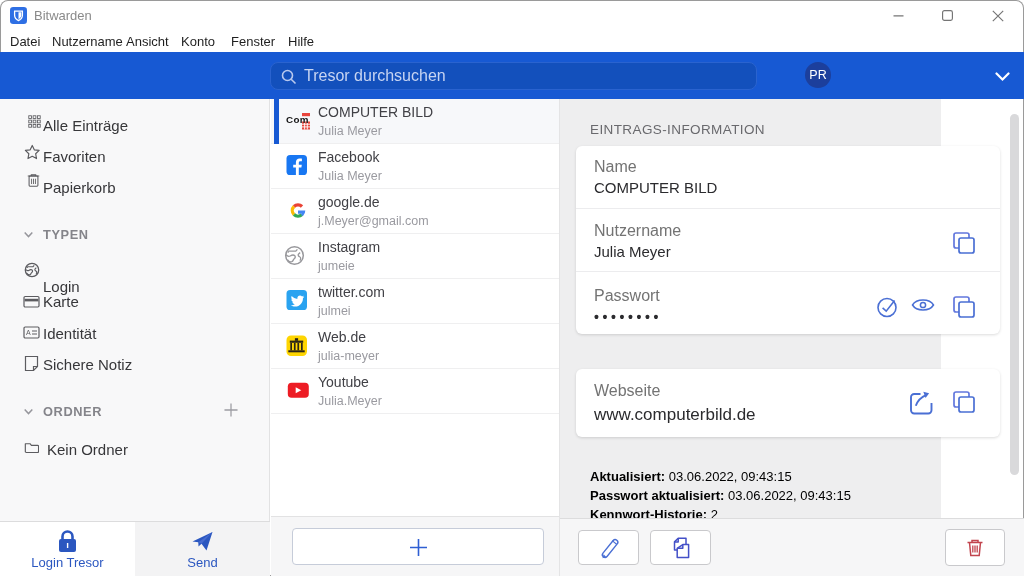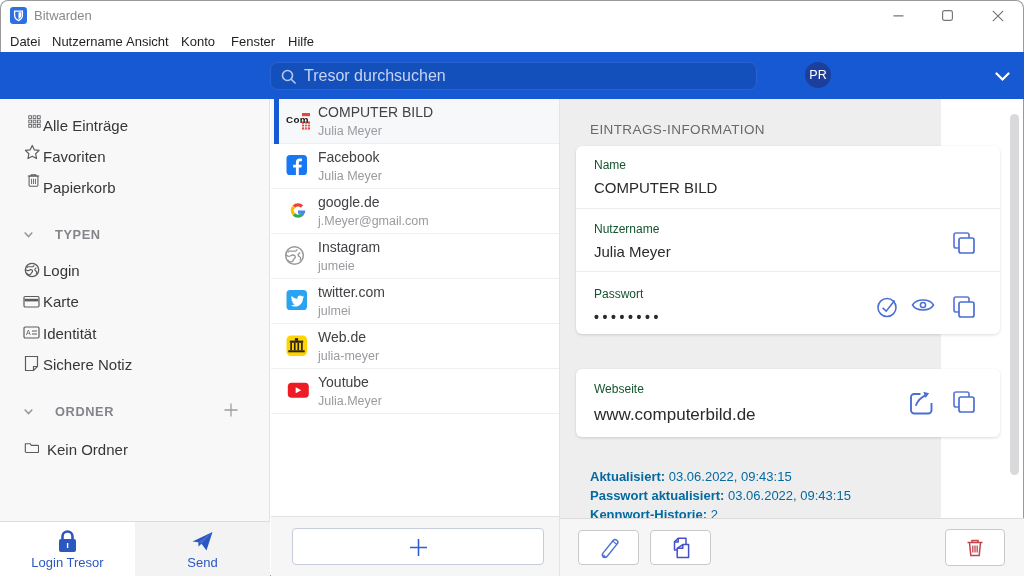--- a/index.html
+++ b/index.html
@@ -10,44 +10,44 @@
 .tb-title{left:34px;top:8px;font-size:13px;color:#8a8a8a;}
 .menu{top:34px;font-size:13px;color:#1f1f1f;}
 
 .header{left:0;top:52px;width:1024px;height:47px;background:#1759d3;}
 .search{position:absolute;left:270px;top:10px;width:487px;height:28px;background:#1350bc;border-radius:8px;border:1px solid #2a63cf;}
 .search-text{position:absolute;left:33px;top:4px;font-size:16px;color:#c7d4f2;}
 .acct-email{position:absolute;left:837px;top:14px;font-size:16px;color:#fff;}
 
 .side{left:0;top:99px;width:270px;height:477px;background:#f8f8f9;border-right:1px solid #e2e2e3;padding-left:12px;}
 .nav{position:absolute;left:43px;font-size:15px;color:#37373a;}
-.nav-h{position:absolute;left:55px;font-size:12.8px;font-weight:bold;color:#84848a;letter-spacing:.6px;}
+.nav-h{position:absolute;left:43px;font-size:12.8px;font-weight:bold;color:#84848a;letter-spacing:.6px;}
 .icn{position:absolute;left:23px;width:17px;height:17px;}
 
 .tabs{position:absolute;left:0;top:422px;width:270px;height:55px;border-top:1px solid #dcdcdd;background:#f3f3f4;}
 .tab{position:absolute;top:0;width:135px;height:55px;text-align:center;}
 .tab .lbl{position:absolute;top:33px;width:100%;font-size:13px;color:#2b57c0;}
 
 .list{left:271px;top:99px;width:289px;height:477px;background:#fff;border-right:1px solid #e4e4e5;}
 .row{position:absolute;left:0;width:288px;height:45px;border-bottom:1px solid #efeff0;}
 .row .t{position:absolute;left:47px;top:5px;font-size:14px;color:#414146;}
 .row .s{position:absolute;left:47px;top:25px;font-size:12.5px;color:#9a9aa0;}
 .row .fav{position:absolute;left:15px;top:11px;width:20px;height:20px;}
 .row.sel{background:#f7f8fa;}
 .selbar{position:absolute;left:3px;top:0;width:5px;height:45px;background:#1759d3;}
 .listfoot{position:absolute;left:0;top:417px;width:288px;height:60px;background:#f6f6f7;border-top:1px solid #e2e2e3;}
 .addbtn{position:absolute;left:21px;top:11px;width:252px;height:37px;background:#fff;border:1px solid #c6ccd9;border-radius:4px;}
 
 .detail{left:560px;top:99px;width:381px;height:477px;background:#eeeeef;}
 .dhead{position:absolute;left:30px;top:23px;font-size:13.5px;color:#69696d;letter-spacing:.4px;}
 .card{position:absolute;left:16px;width:424px;background:#fff;border-radius:6px;box-shadow:0 1px 3px rgba(0,0,0,.14);}
-.fl{position:absolute;left:18px;font-size:12px;color:#14532d;}
+.fl{position:absolute;left:18px;font-size:16px;color:#737373;}
 .fv{position:absolute;left:18px;font-size:15px;color:#2b2b2e;}
 .div{position:absolute;left:0;width:424px;height:1px;background:#ececee;}
-.meta{position:absolute;left:30px;font-size:13px;color:#0369a1;}
+.meta{position:absolute;left:30px;font-size:13px;color:#000000;}
 .meta b{font-weight:bold;}
 .dfoot{position:absolute;left:0;top:419px;width:464px;height:58px;background:#f6f6f7;border-top:1px solid #dcdcdd;}
 .btn{position:absolute;top:11px;height:35px;background:#fff;border:1px solid #c9c9cc;border-radius:4px;}
 .sbar{position:absolute;left:450px;top:15px;width:9px;height:361px;background:#d9d9db;border-radius:5px;}
 </style></head>
 <body>
 <div class="win">
 
   <svg class="abs" style="left:10px;top:7px" width="17" height="17" viewBox="0 0 17 17">
     <rect x="0" y="0" width="17" height="17" rx="3.2" fill="#2e6fe4"></rect>
@@ -114,21 +114,21 @@
     <svg class="icn" style="left:24px;top:131px;width:9px;height:9px" viewBox="0 0 13 13">
         <path d="M1 3.5 L6.5 9.5 L12 3.5" fill="none" stroke="#96969c" stroke-width="2.1"></path>
       </svg>
     <span class="nav-h" style="top:128px">TYPEN</span>
     <svg class="icn" style="top:163px;left:24px;width:16px;height:16px" viewBox="0 0 21 21">
         <circle cx="10.5" cy="10.5" r="8.8" fill="none" stroke="#5c5c60" stroke-width="1.7"></circle>
         <path d="M4.2 6.2 h7.6 l1.6 -1.8 M4.2 6.2 v1.6" fill="none" stroke="#5c5c60" stroke-width="1.5"></path>
         <path d="M2 9.8 c1.6 1.8 2.8 2 4.2 1.2 c1.5 -0.9 3.6 -1.3 4.6 -0.2 c1 1.1 0.2 2.4 -0.8 3.2 c-1 0.8 -0.6 2 -2.2 2.6 c-1.5 0.5 -3.4 -0.4 -4.4 -2" fill="none" stroke="#5c5c60" stroke-width="1.5"></path>
         <path d="M16.2 7.6 c-1.4 0.9 -2.6 2.2 -1.6 3.4 c0.9 1.1 2.1 0.6 2.1 2.4 c0 0.9 -0.3 1.6 -0.9 2.2" fill="none" stroke="#5c5c60" stroke-width="1.5"></path>
       </svg>
-    <span class="nav" style="top:163px">Login</span>
+    <span class="nav" style="top:179px">Login</span>
     <svg class="icn" style="top:194px" viewBox="0 0 17 17">
         <rect x="1" y="3.5" width="15" height="10.5" rx="1.2" fill="none" stroke="#5c5c60" stroke-width="1.2"></rect>
         <rect x="1.6" y="5.8" width="13.8" height="2.6" fill="#5c5c60"></rect>
       </svg>
     <span class="nav" style="top:194px">Karte</span>
     <svg class="icn" style="top:225px" viewBox="0 0 17 17">
         <rect x="1" y="3" width="15" height="11" rx="1.2" fill="none" stroke="#5c5c60" stroke-width="1.2"></rect>
         <text x="3" y="11" font-size="7" fill="#5c5c60" font-family="Liberation Sans">A</text>
         <path d="M9 7 h5 M9 10 h5" stroke="#5c5c60" stroke-width="1"></path>
       </svg>

